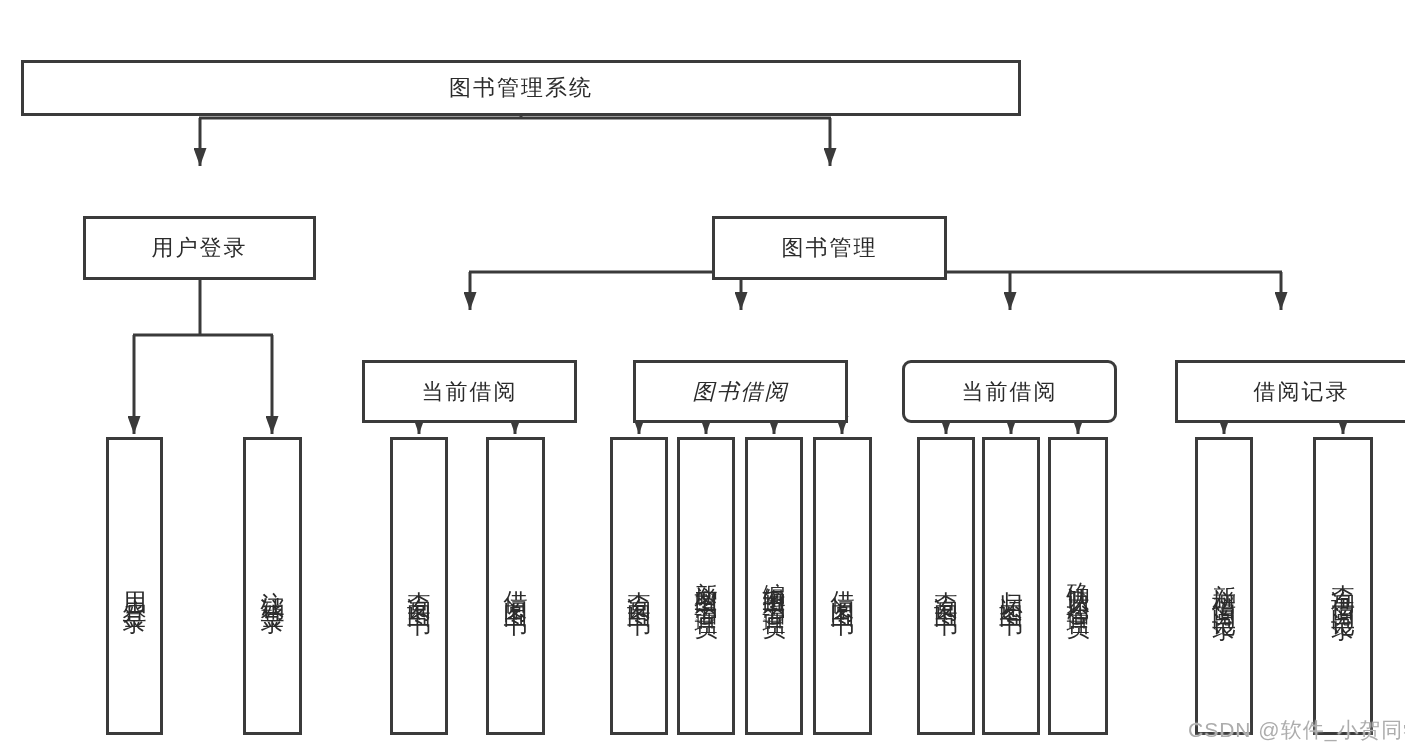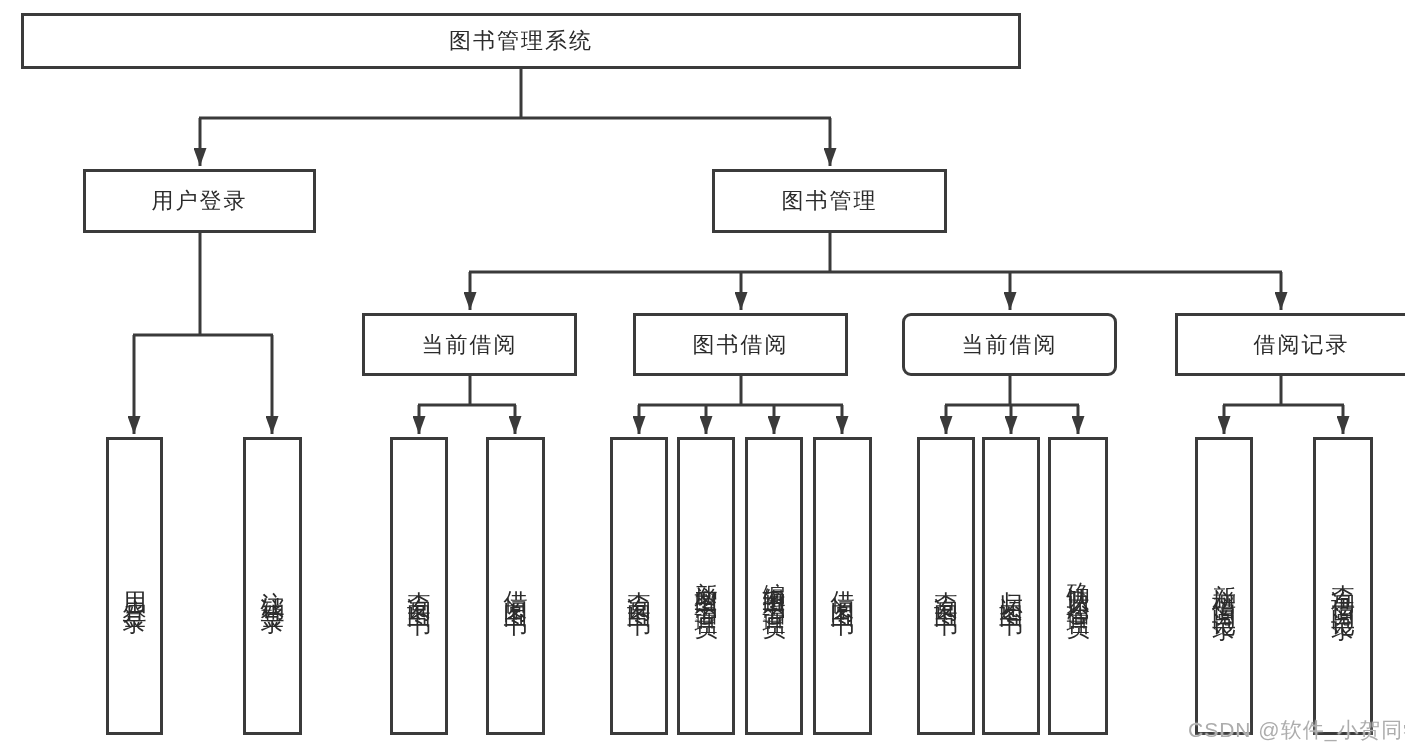--- a/index.html
+++ b/index.html
@@ -24,20 +24,21 @@
     color: #2b2b2b;
     display: flex;
     align-items: center;
     justify-content: center;
     text-align: center;
   }
   .hnode {
     font-size: 22px;
     letter-spacing: 2px;
     line-height: 1;
+    margin-top: 47px;
   }
   .leaf {
     writing-mode: vertical-rl;
     font-size: 24px;
     letter-spacing: 7px;
     line-height: 1;
   }
   .leaf.long { letter-spacing: 5px; font-size: 23px; }
   .watermark {
     position: absolute;
@@ -117,21 +118,21 @@
       <path d="M1343,405 L1343,434" marker-end="url(#arw)"></path>
     </g>
   </svg>
 
   <div class="node hnode" style="left:21px; top:13px; width:1000px; height:56px;">图书管理系统</div>
 
   <div class="node hnode" style="left:83px; top:169px; width:233px; height:64px;">用户登录</div>
   <div class="node hnode" style="left:712px; top:169px; width:235px; height:64px;">图书管理</div>
 
   <div class="node hnode" style="left:362px; top:313px; width:215px; height:63px;">当前借阅</div>
-  <div class="node hnode" style="left:633px; top:313px; width:215px; height:63px;">图书借阅</div>
+  <div class="node hnode" style="left:633px; top:313px; width:215px; height:63px;font-style:italic;">图书借阅</div>
   <div class="node hnode" style="left:902px; top:313px; width:215px; height:63px;border-radius:9px;">当前借阅</div>
   <div class="node hnode" style="left:1175px; top:313px; width:253px; height:63px;">借阅记录</div>
 
   <div class="node leaf" style="left:106px; top:437px; width:57px; height:298px;">用户登录</div>
   <div class="node leaf" style="left:243px; top:437px; width:59px; height:298px;">注销登录</div>
 
   <div class="node leaf" style="left:390px; top:437px; width:58px; height:298px;">查询图书</div>
   <div class="node leaf" style="left:486px; top:437px; width:59px; height:298px;">借阅图书</div>
 
   <div class="node leaf" style="left:610px; top:437px; width:58px; height:298px;">查询图书</div>

